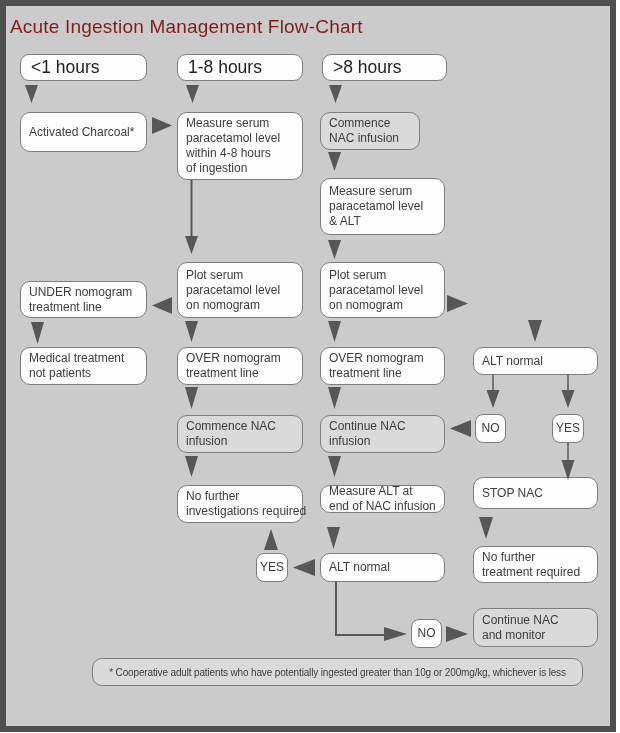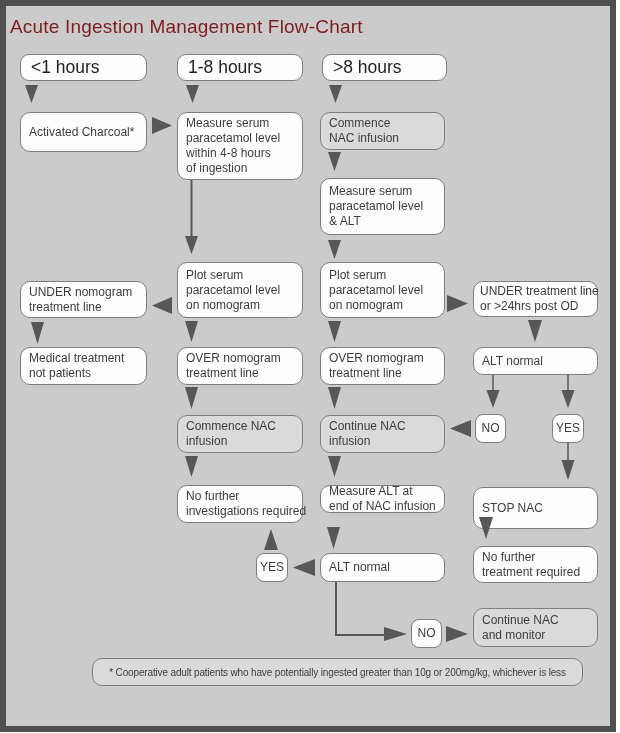--- a/index.html
+++ b/index.html
@@ -74,43 +74,41 @@
 paracetamol level
 on nomogram</div>
   <div class="node" style="left:177px;top:347px;width:126px;height:38px">OVER nomogram
 treatment line</div>
   <div class="node shaded" style="left:177px;top:415px;width:126px;height:38px">Commence NAC
 infusion</div>
   <div class="node" style="left:177px;top:485px;width:126px;height:38px">No further
 investigations required</div>
   <div class="node small" style="left:256px;top:553px;width:32px;height:29px">YES</div>
 
-  <div class="node shaded" style="left:320px;top:112px;width:125px;height:38px">Commence
+  <div class="node shaded" style="left:320px;top:112px;width:100px;height:38px">Commence
 NAC infusion</div>
   <div class="node" style="left:320px;top:178px;width:125px;height:57px">Measure serum
 paracetamol level
 &amp; ALT</div>
   <div class="node" style="left:320px;top:262px;width:125px;height:56px">Plot serum
 paracetamol level
 on nomogram</div>
   <div class="node" style="left:320px;top:347px;width:125px;height:38px">OVER nomogram
 treatment line</div>
   <div class="node shaded" style="left:320px;top:415px;width:125px;height:38px">Continue NAC
 infusion</div>
   <div class="node" style="left:320px;top:485px;width:125px;height:28px">Measure ALT at
 end of NAC infusion</div>
   <div class="node" style="left:320px;top:553px;width:125px;height:29px">ALT normal</div>
   <div class="node small" style="left:411px;top:619px;width:31px;height:29px">NO</div>
 
-  <div class="node" style="left:473px;top:281px;width:125px;height:36px;padding-left:6px">UNDER treatment line
-or &gt;24hrs post OD</div>
   <div class="node" style="left:473px;top:347px;width:125px;height:28px">ALT normal</div>
   <div class="node small" style="left:475px;top:414px;width:31px;height:29px">NO</div>
   <div class="node small" style="left:552px;top:414px;width:32px;height:29px">YES</div>
-  <div class="node" style="left:473px;top:487px;width:125px;height:42px">STOP NAC</div>
+  <div class="node" style="left:473px;top:477px;width:125px;height:32px">STOP NAC</div>
   <div class="node" style="left:473px;top:546px;width:125px;height:37px">No further
 treatment required</div>
   <div class="node shaded" style="left:473px;top:608px;width:125px;height:39px">Continue NAC
 and monitor</div>
 
   <div class="node shaded foot" style="left:92px;top:658px;width:491px;height:28px">* Cooperative adult patients who have potentially ingested greater than 10g or 200mg/kg, whichever is less</div>
 
   <svg class="arrows" width="620" height="733" viewBox="0 0 620 733">
 
     <polygon class="ah" points="25,85 38,85 31.5,103"></polygon>

